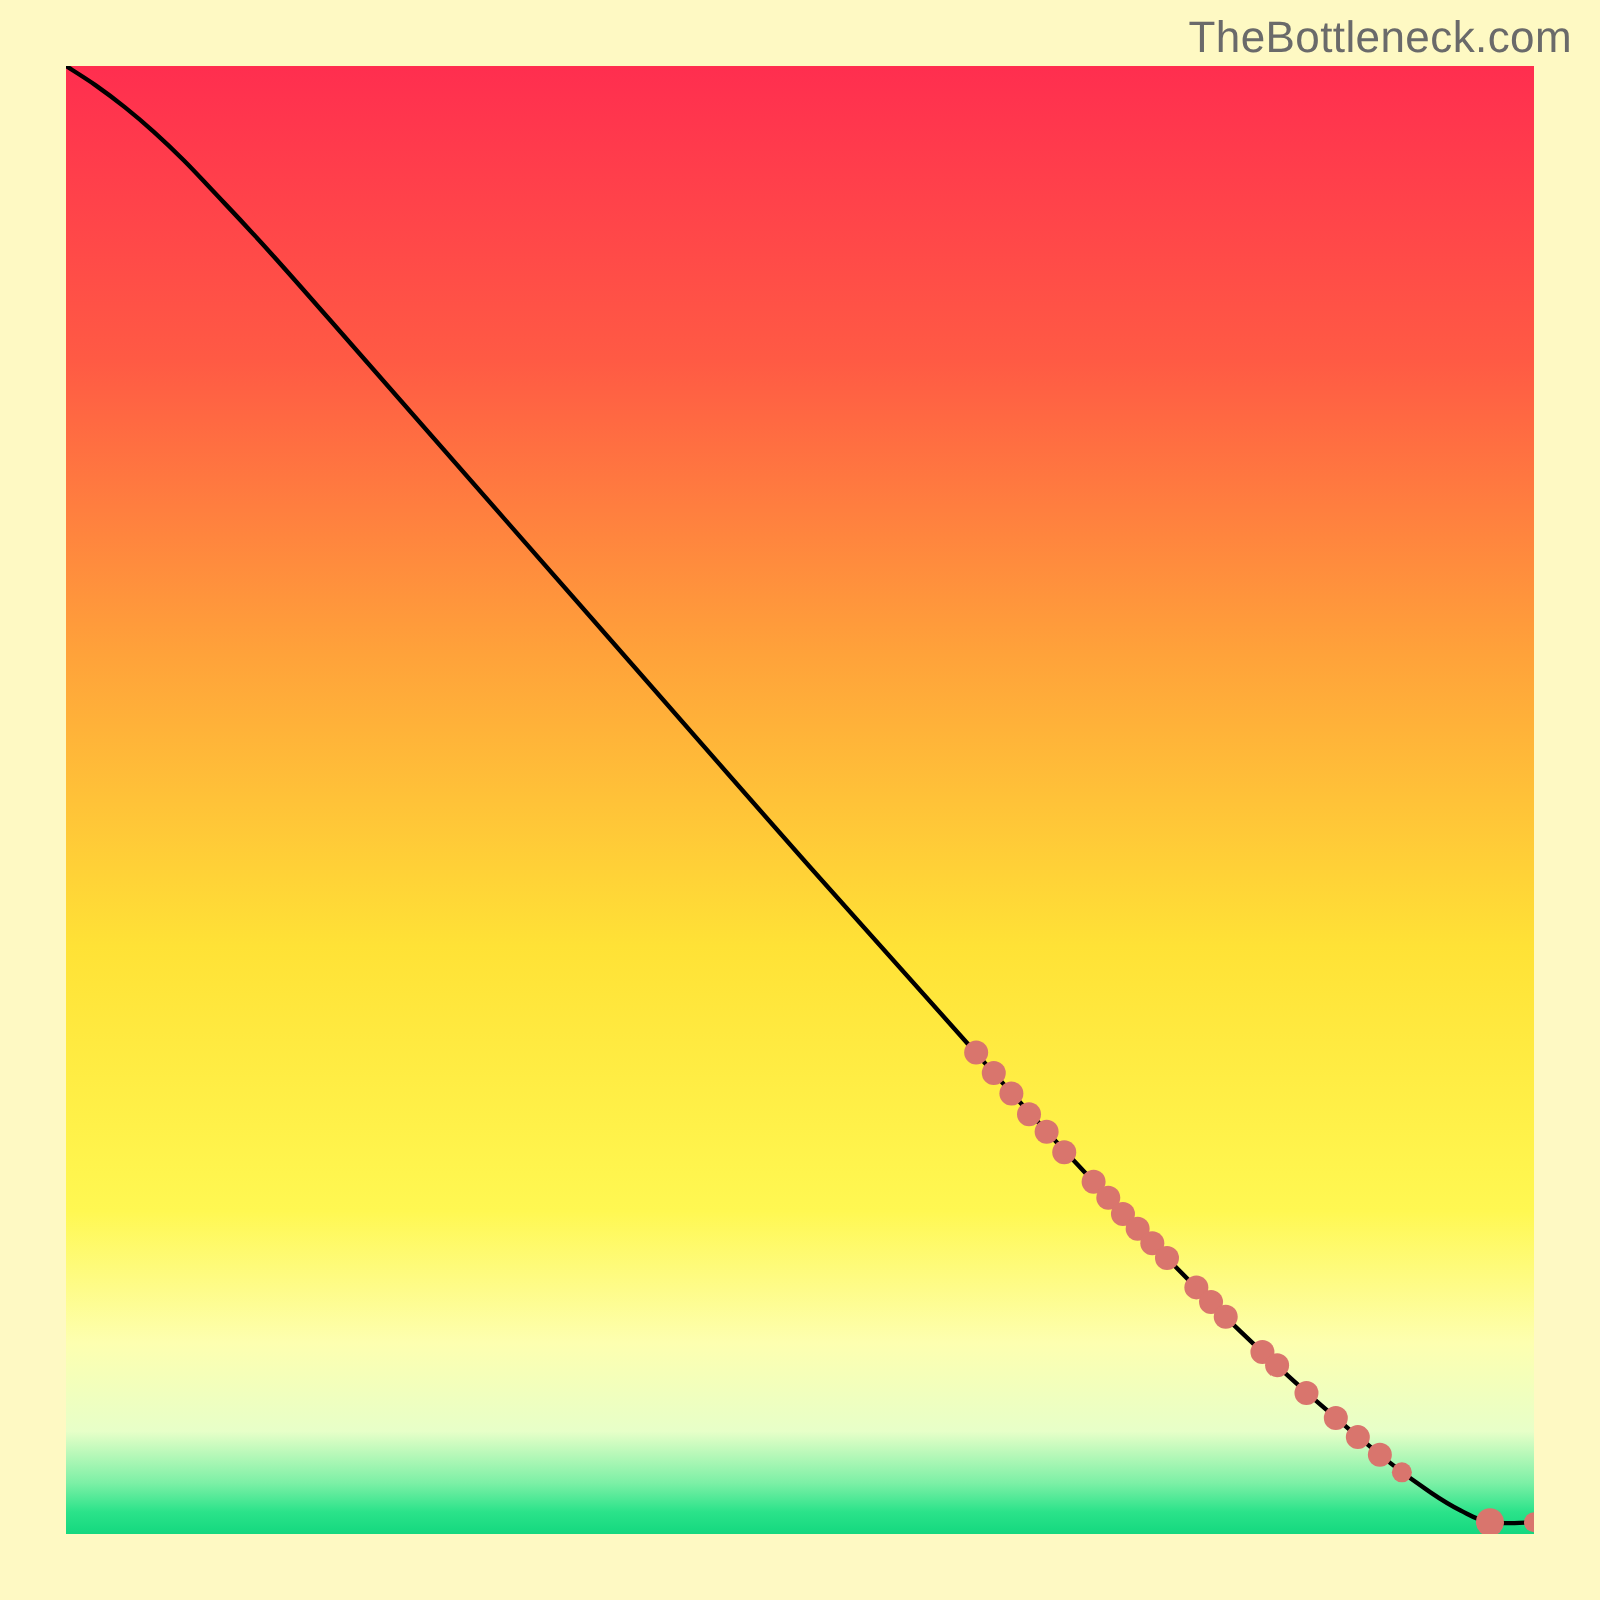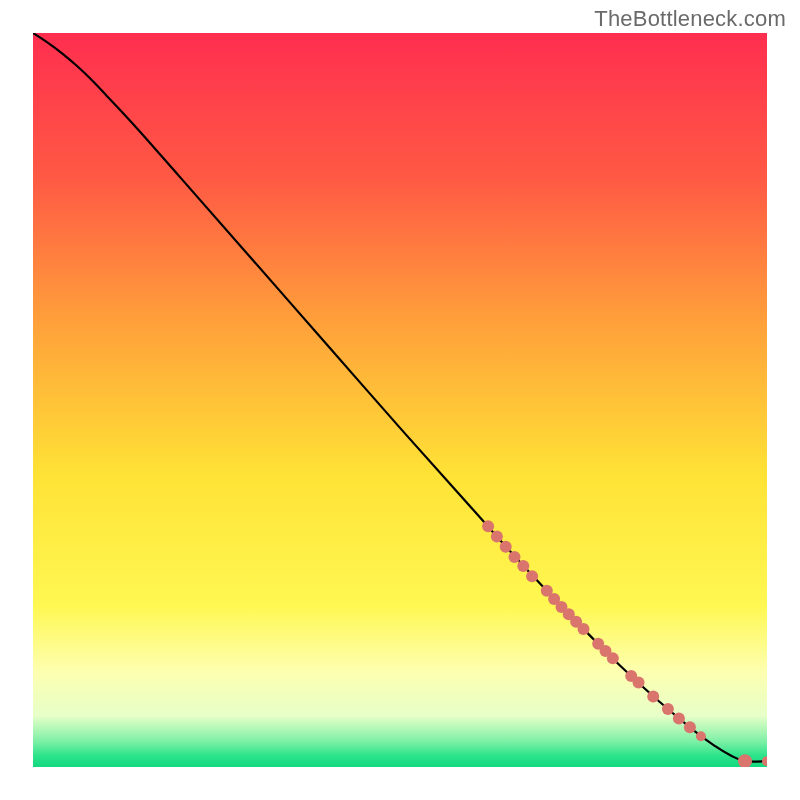--- a/index.html
+++ b/index.html
@@ -8,21 +8,21 @@
     width: 800px;
     height: 800px;
     overflow: hidden;
     background: #000;
     font-family: Arial, Helvetica, sans-serif;
   }
   .frame {
     position: relative;
     width: 800px;
     height: 800px;
-    background: #ffffff;
+    background: #fef9c3;
   }
   .plot {
     position: absolute;
     left: 33px;
     top: 33px;
     width: 734px;
     height: 734px;
   }
   .watermark {
     position: absolute;

